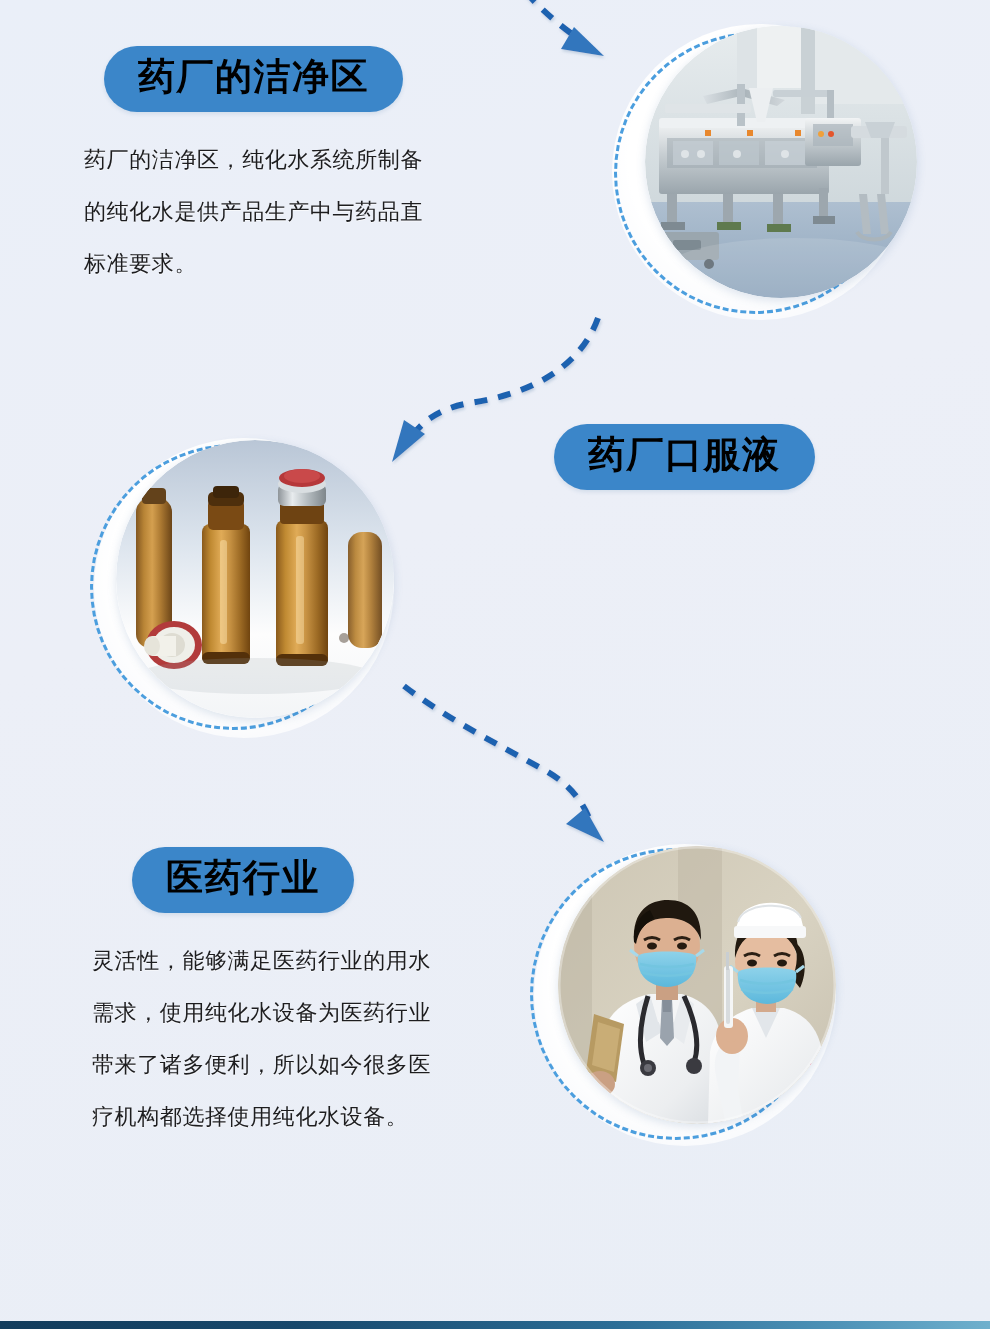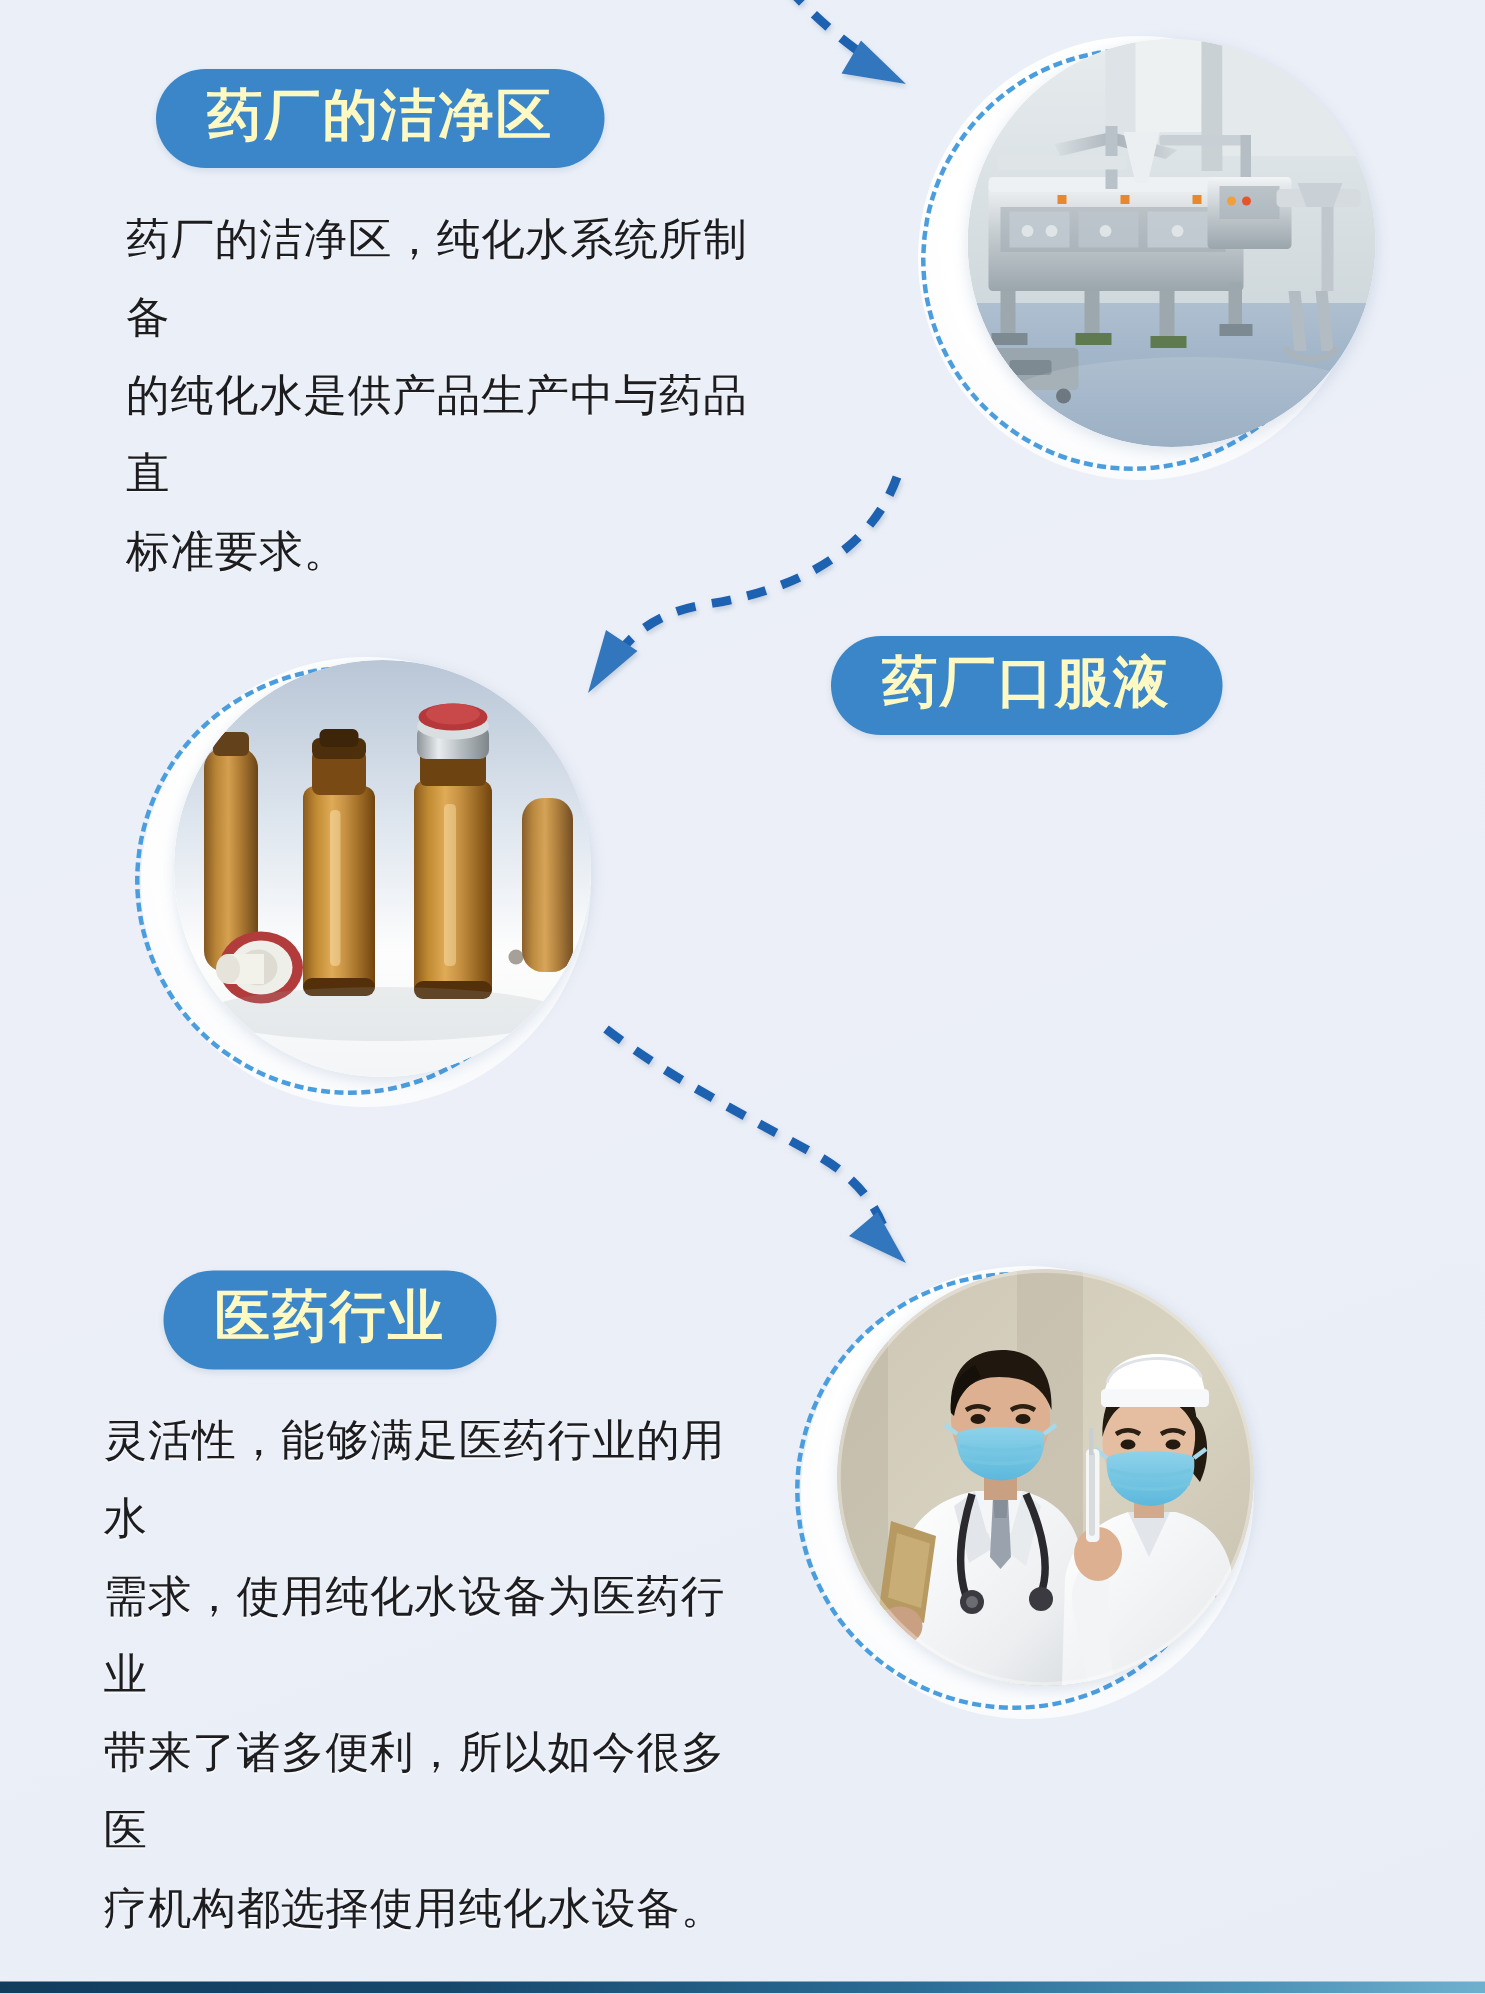--- a/index.html
+++ b/index.html
@@ -34,35 +34,35 @@
     z-index: 1;
   }
 
   
   .section { position: absolute; z-index: 3; }
 
   
   .pill {
     display: inline-block;
     background: #3b86c9;
-    color: #fef9c3;
+    color: #000000;
     border-radius: 34px;
     padding: 9px 34px 13px 34px;
     font-size: 37px;
     line-height: 1.18;
     font-weight: bold;
     letter-spacing: 1.5px;
     white-space: nowrap;
     box-shadow: 0 2px 4px rgba(40,90,150,0.13);
   }
 
   
   .body-text {
     color: #1d1d1f;
-    font-size: 29px;
+    font-size: 22px;
     line-height: 52px;
     letter-spacing: 0.6px;
     font-weight: 500;
     text-shadow: 0 1px 0 rgba(255,255,255,0.6);
   }
 
   
   .photo-wrap { position: absolute; z-index: 2; }
 
   .dash-ring {
@@ -426,21 +426,21 @@
             <path d="M 256,224 L 274,218 L 275,266 L 257,270 Z" fill="#f3adc1"></path>
             <ellipse cx="256" cy="240" rx="13" ry="14" fill="#dcb091"></ellipse>
           </g>
 
           <circle cx="139" cy="139" r="138" fill="none" stroke="#ffffff" stroke-width="3" opacity="0.35"></circle>
         </g>
       </svg>
     </div>
   </div>
 
-  <div class="section" style="left:69px; top:847px; width:420px;">
+  <div class="section" style="left:92px; top:847px; width:420px;">
     <div class="pill" style="margin-left:40px;">医药行业</div>
     <div class="body-text" style="margin-top:22px;">
       <div>灵活性，能够满足医药行业的用水</div>
       <div>需求，使用纯化水设备为医药行业</div>
       <div>带来了诸多便利，所以如今很多医</div>
       <div>疗机构都选择使用纯化水设备。</div>
     </div>
   </div>
 
   <div class="bottom-bar"></div>

